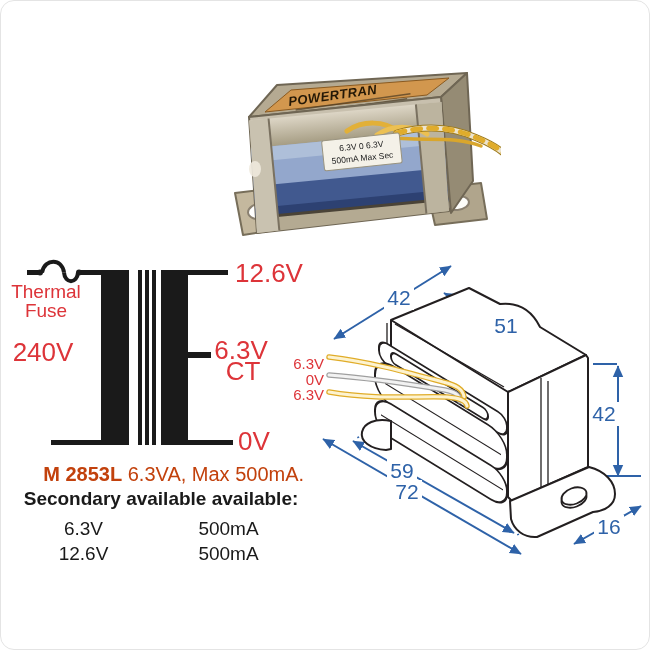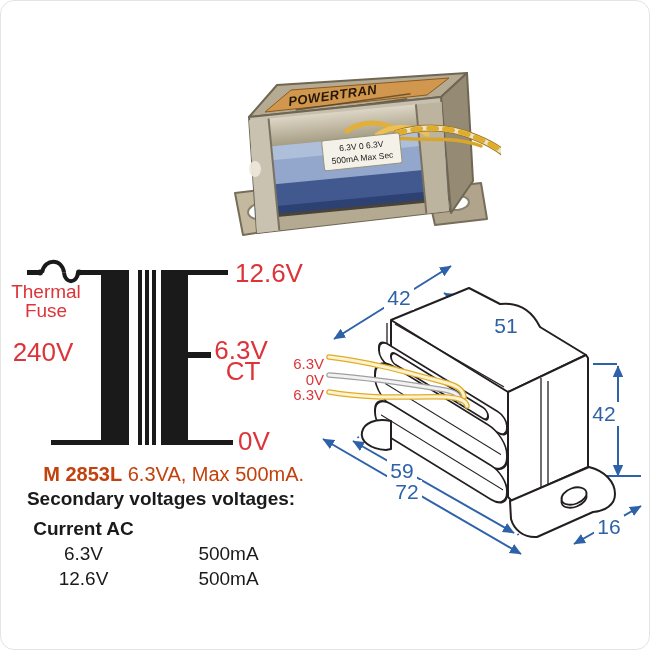--- a/index.html
+++ b/index.html
@@ -126,23 +126,22 @@
       <text x="234" y="126" font-size="26" text-anchor="middle">CT</text>
       <text x="245" y="196" font-size="26" text-anchor="middle">0V</text>
     </g>
   </svg>
 
   <div id="model-line" class="abs">
     <span class="model">M 2853L</span><span> 6.3VA, Max 500mA.</span>
   </div>
 
   <div id="spec-table" class="abs">
-    <div class="tbl-title">Secondary voltages voltages:</div>
+    <div class="tbl-title">Secondary available available:</div>
     <div class="tbl-row tbl-head">
-      <div>Current AC</div>
     </div>
     <div class="tbl-row">
       <div>6.3V</div>
       <div>500mA</div>
     </div>
     <div class="tbl-row">
       <div>12.6V</div>
       <div>500mA</div>
     </div>
   </div>

